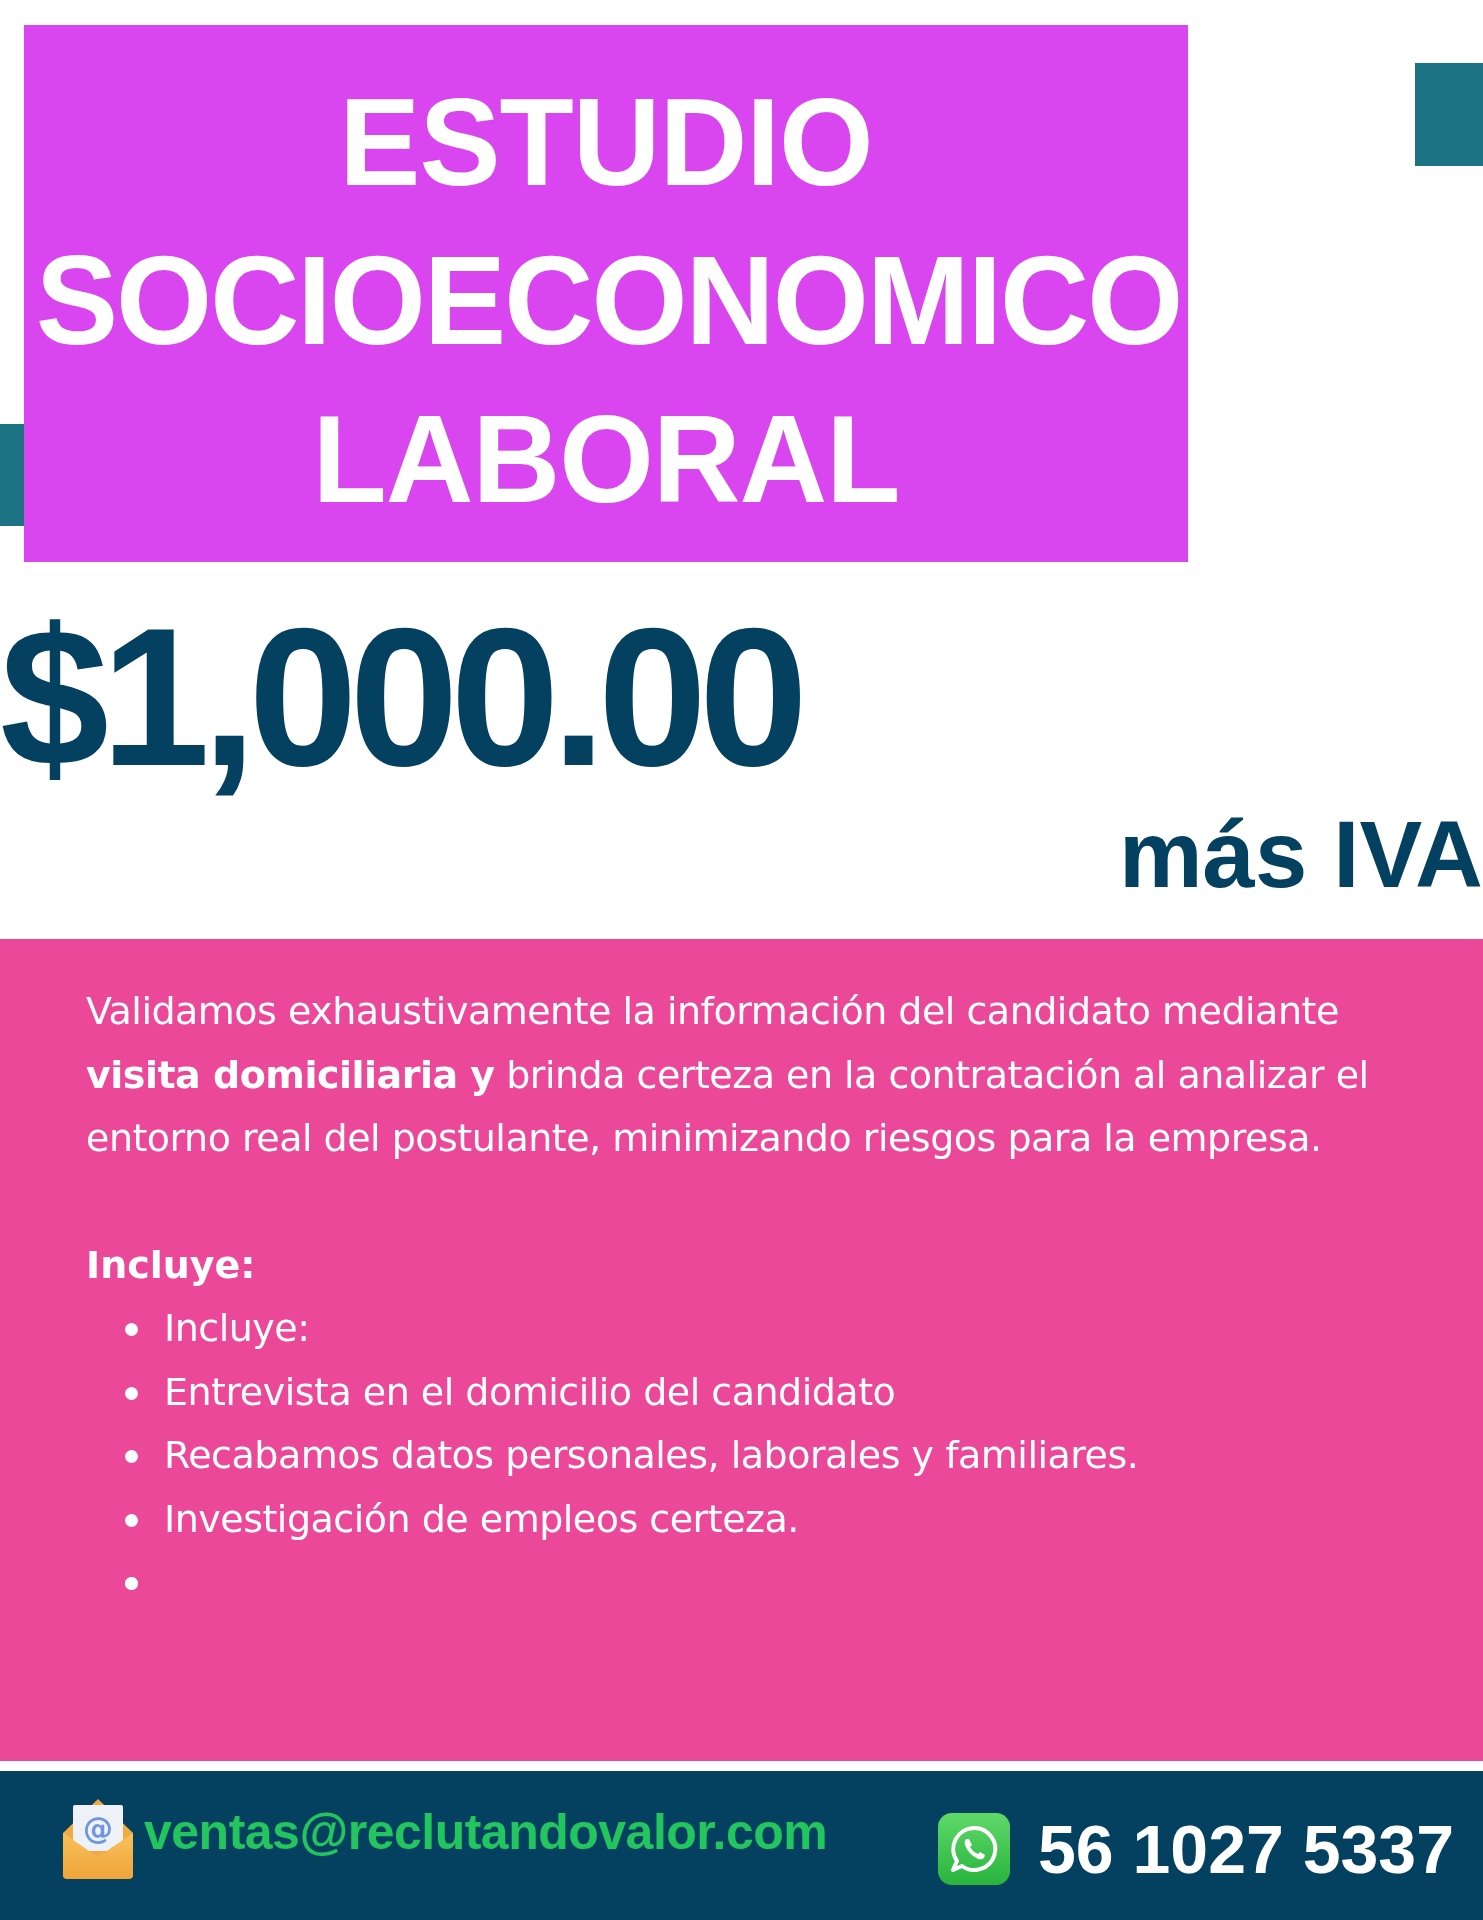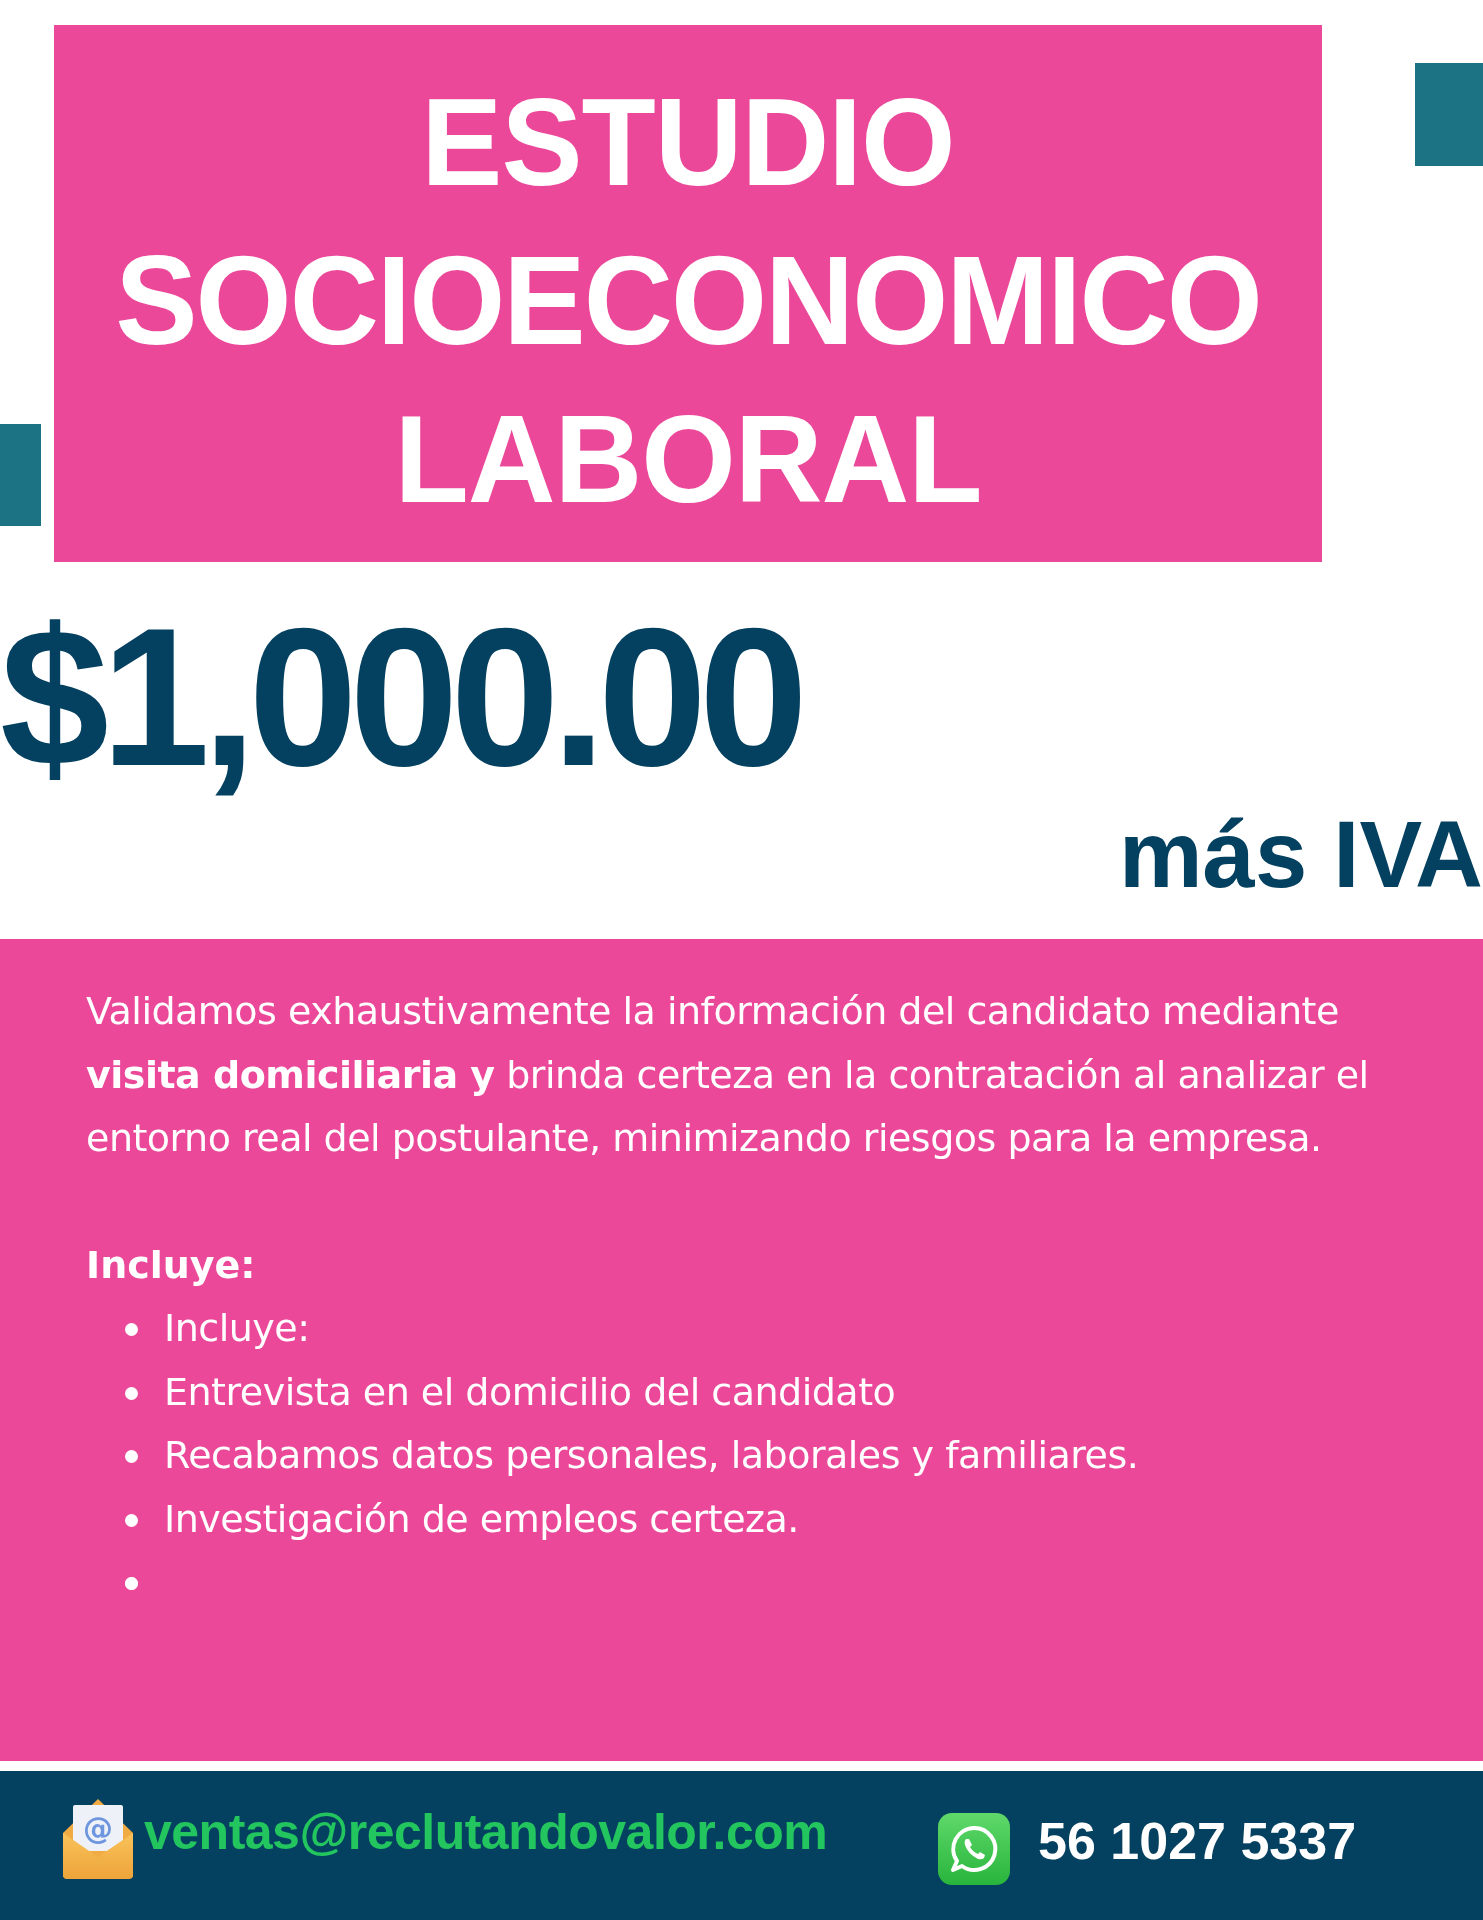--- a/index.html
+++ b/index.html
@@ -8,22 +8,22 @@
 
   .accent-right {
     position: absolute; left: 1415px; top: 63px; width: 68px; height: 103px;
     background: #1b7384;
   }
   .accent-left {
     position: absolute; left: 0; top: 424px; width: 41px; height: 102px;
     background: #1b7384;
   }
   .title-box {
-    position: absolute; left: 54px; top: 25px; width: 1268px; height: 537px;
-    background: #ec4899;
+    position: absolute; left: 24px; top: 25px; width: 1164px; height: 537px;
+    background: #d946ef;
     display: flex; flex-direction: column; align-items: center;
   }
   .title-line {
     position: absolute; left: 0; width: 100%; text-align: center;
     color: #ffffff; font-family: "Liberation Sans", sans-serif; font-weight: bold;
     font-size: 124px; line-height: 1; letter-spacing: -1px;
     transform: scaleX(0.98);
   }
   .tl1 { top: 55px; }
   .tl2 { top: 213px; font-size: 126px; letter-spacing: -2px; }
@@ -85,21 +85,21 @@
   }
   .wa-icon {
     position: absolute; left: 938px; top: 42px; width: 72px; height: 72px;
     border-radius: 14px;
     background: linear-gradient(180deg, #5fd96a 0%, #28b43c 100%);
     display: flex; align-items: center; justify-content: center;
   }
   .phone-text {
     position: absolute; left: 1038px; top: 44px;
     color: #ffffff; font-family: "Liberation Sans", sans-serif; font-weight: bold;
-    font-size: 52px; line-height: 1;
+    font-size: 68px; line-height: 1;
   }
 </style>
 </head>
 <body>
 
 <div class="accent-right"></div>
 <div class="accent-left"></div>
 
 <div class="title-box">
   <div class="title-line tl1">ESTUDIO</div>

